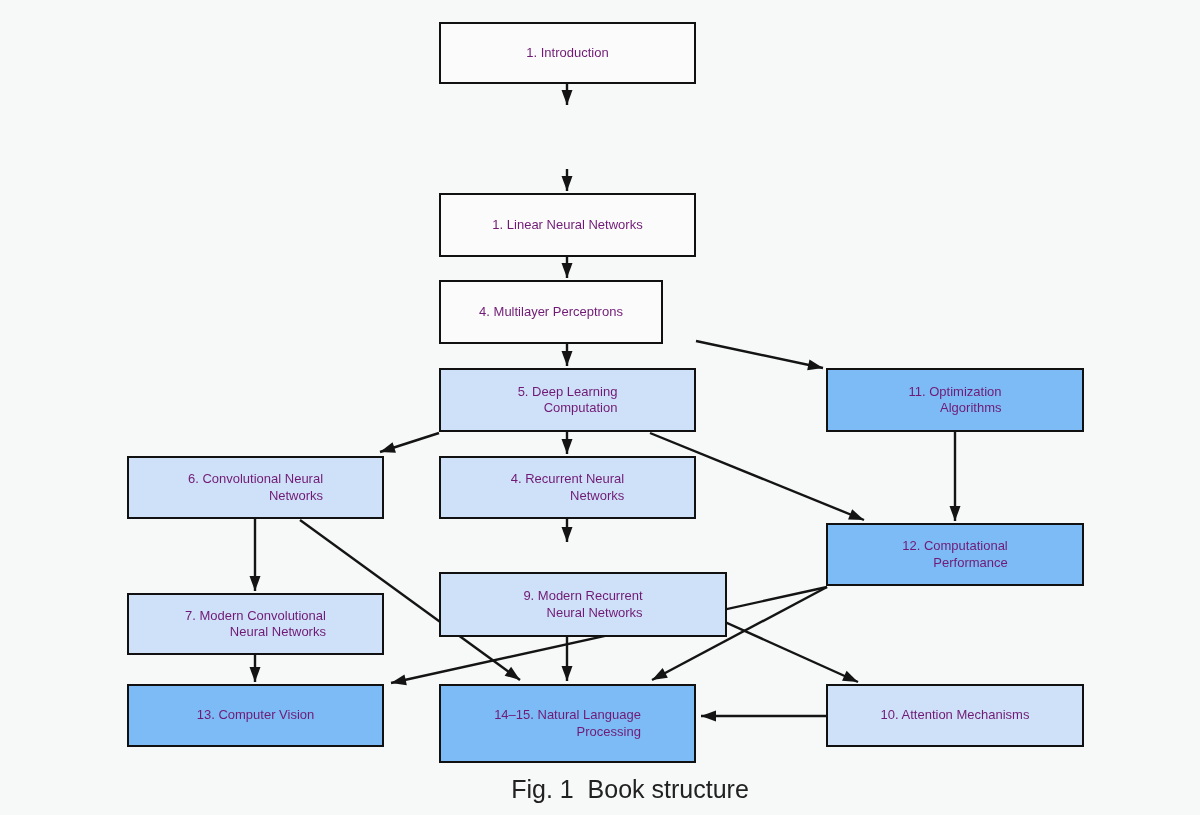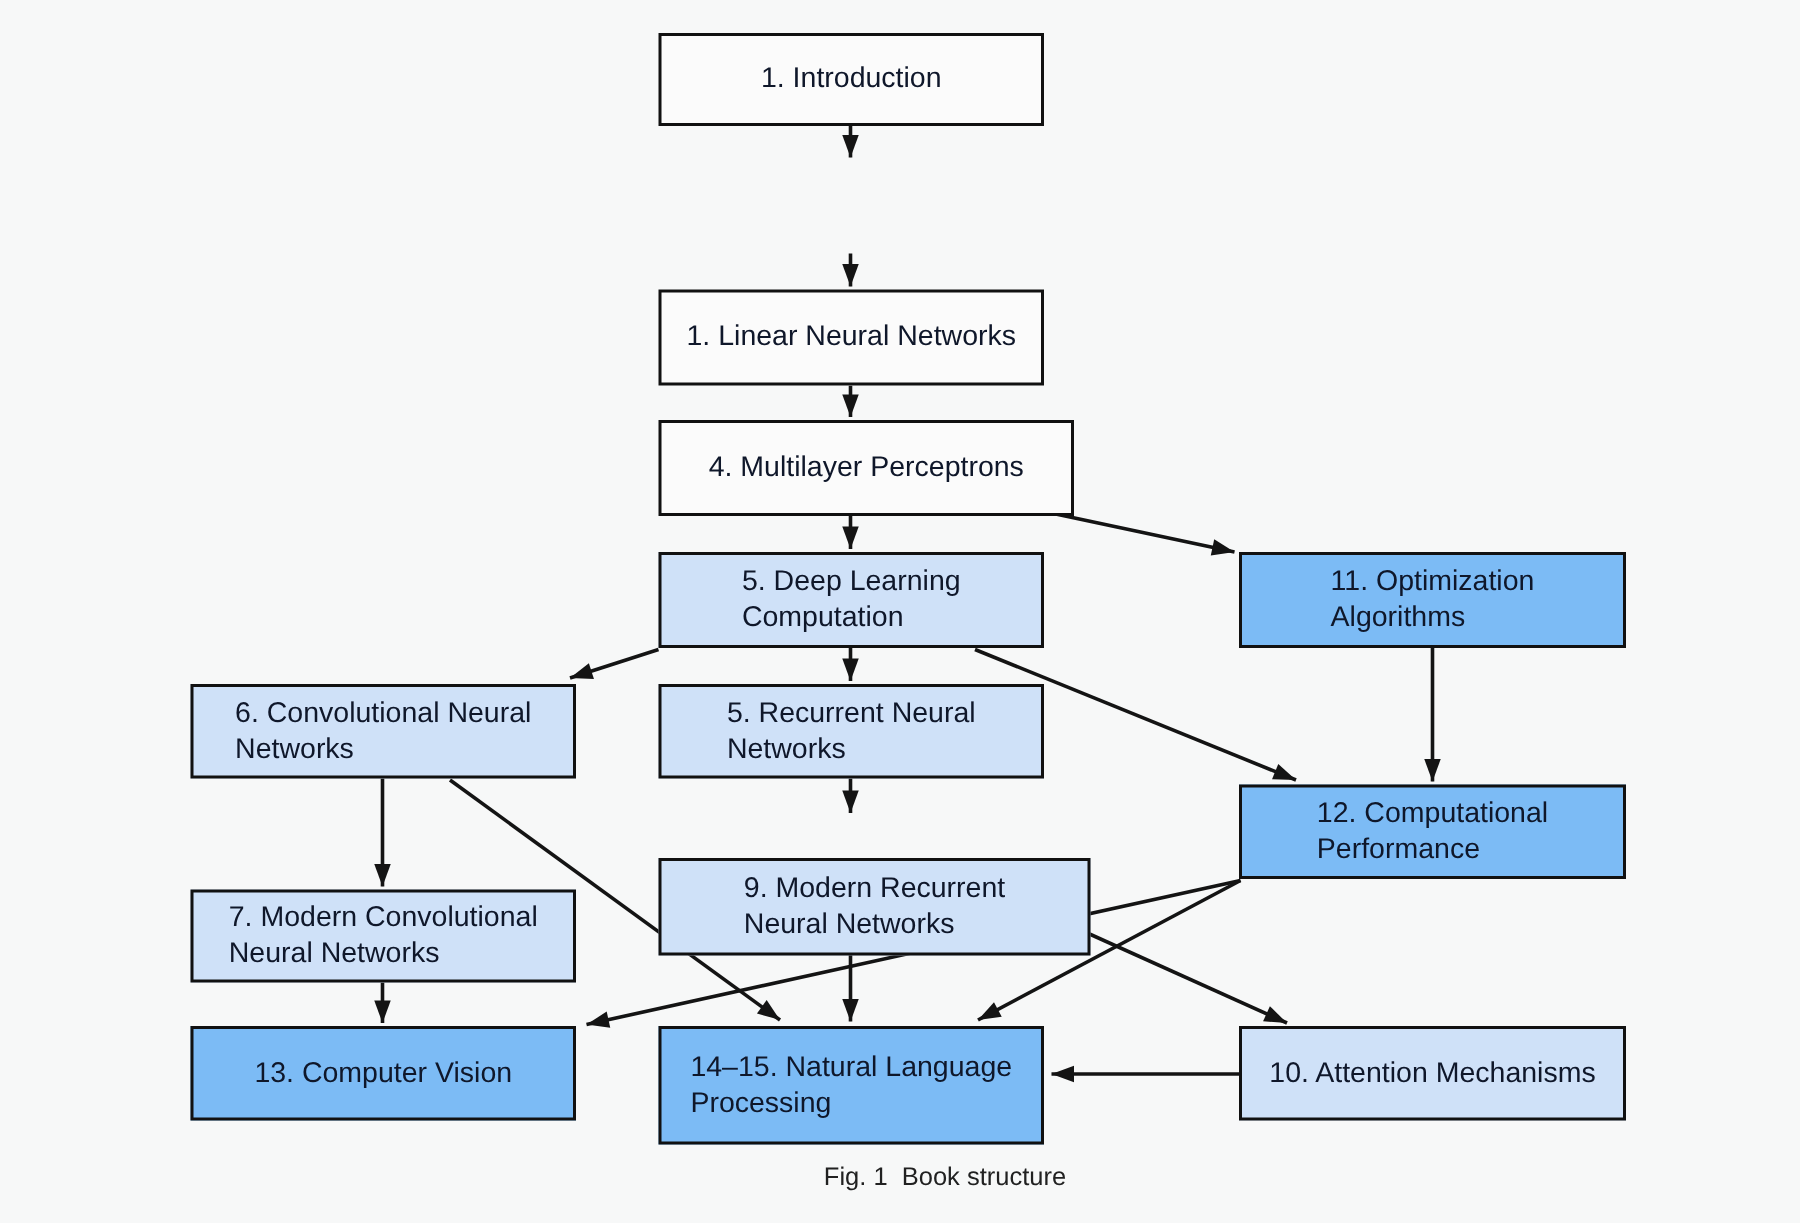--- a/index.html
+++ b/index.html
@@ -27,36 +27,36 @@
     stroke: #141414;
     stroke-width: 2.4;
   }
   .node {
     position: absolute;
     box-sizing: border-box;
     border: 2.5px solid #111111;
     display: flex;
     align-items: center;
     justify-content: center;
-    text-align: left;
-    font-size: 19px;
+    text-align: right;
+    font-size: 13px;
     line-height: 1.26;
-    color: #0f172a;
+    color: #701a75;
     white-space: pre-line;
   }
   .fill-white  { background: #fbfbfb; }
   .fill-light  { background: #cfe1f8; }
   .fill-medium { background: #7cbbf5; }
   .caption {
     position: absolute;
     left: 330px;
     top: 775px;
     width: 600px;
     text-align: center;
-    font-size: 17px;
+    font-size: 25px;
     color: #212121;
     white-space: pre;
   }
 </style>
 </head>
 <body>
 
 <div class="stage">
 
   <svg class="edge-layer" viewBox="0 0 1200 815">
@@ -85,32 +85,32 @@
         <line x1="255" y1="655" x2="255" y2="682" marker-end="url(#arrowhead)"></line>
         <line x1="826" y1="716" x2="701" y2="716" marker-end="url(#arrowhead)"></line>
       </g>
   </svg>
 
   <div class="node fill-white" style="left:439px; top:22px;  width:257px; height:62px">1. Introduction</div>
 
 
   <div class="node fill-white" style="left:439px; top:193px; width:257px; height:64px">1. Linear Neural Networks</div>
 
-  <div class="node fill-white" style="left:439px; top:280px; width:277px; height:64px">4. Multilayer Perceptrons</div>
+  <div class="node fill-white" style="left:439px; top:280px; width:224px; height:64px">4. Multilayer Perceptrons</div>
 
   <div class="node fill-light" style="left:439px; top:368px; width:257px; height:64px">5. Deep Learning
 Computation</div>
 
   <div class="node fill-medium" style="left:826px; top:368px; width:258px; height:64px">11. Optimization
 Algorithms</div>
 
   <div class="node fill-light" style="left:127px; top:456px; width:257px; height:63px">6. Convolutional Neural
 Networks</div>
 
-  <div class="node fill-light" style="left:439px; top:456px; width:257px; height:63px">5. Recurrent Neural
+  <div class="node fill-light" style="left:439px; top:456px; width:257px; height:63px">4. Recurrent Neural
 Networks</div>
 
   <div class="node fill-medium" style="left:826px; top:523px; width:258px; height:63px">12. Computational
 Performance</div>
 
   <div class="node fill-light" style="left:439px; top:572px; width:288px; height:65px">9. Modern Recurrent
 Neural Networks</div>
 
   <div class="node fill-light" style="left:127px; top:593px; width:257px; height:62px">7. Modern Convolutional
 Neural Networks</div>

